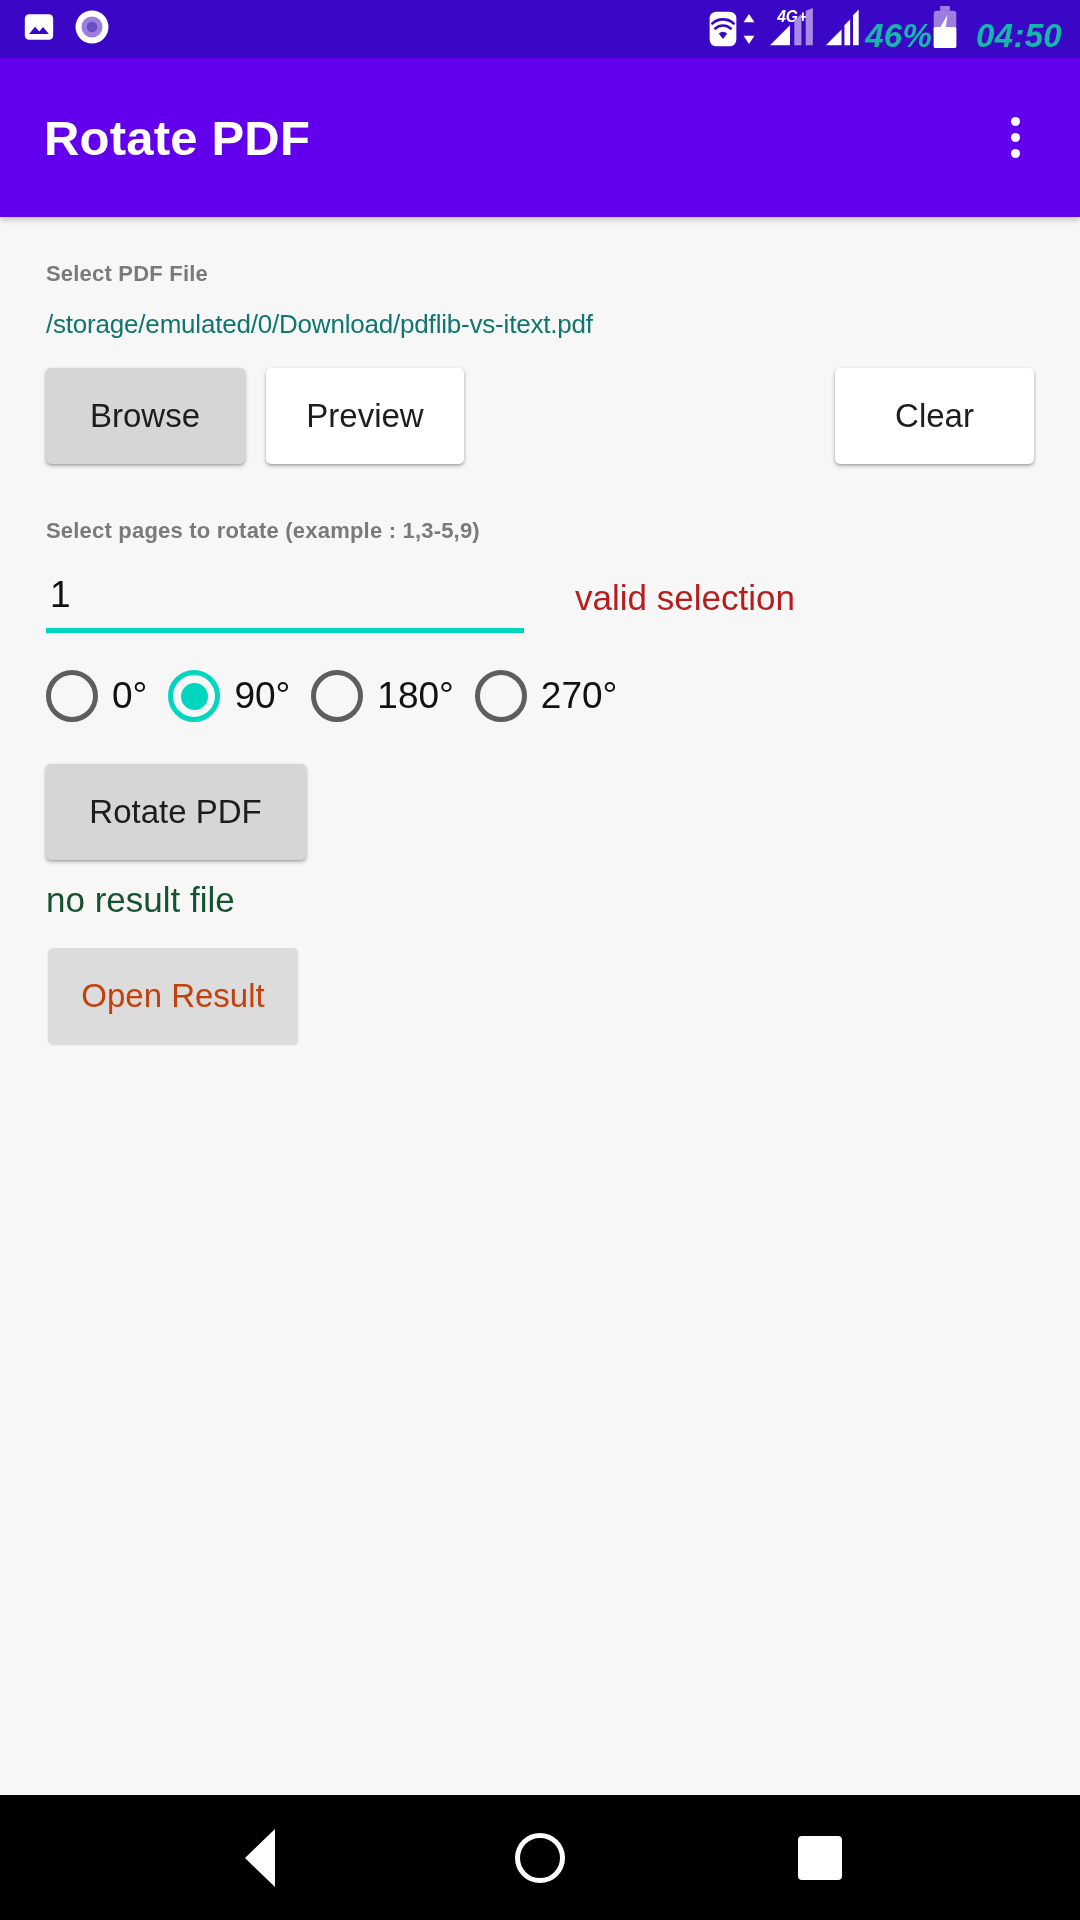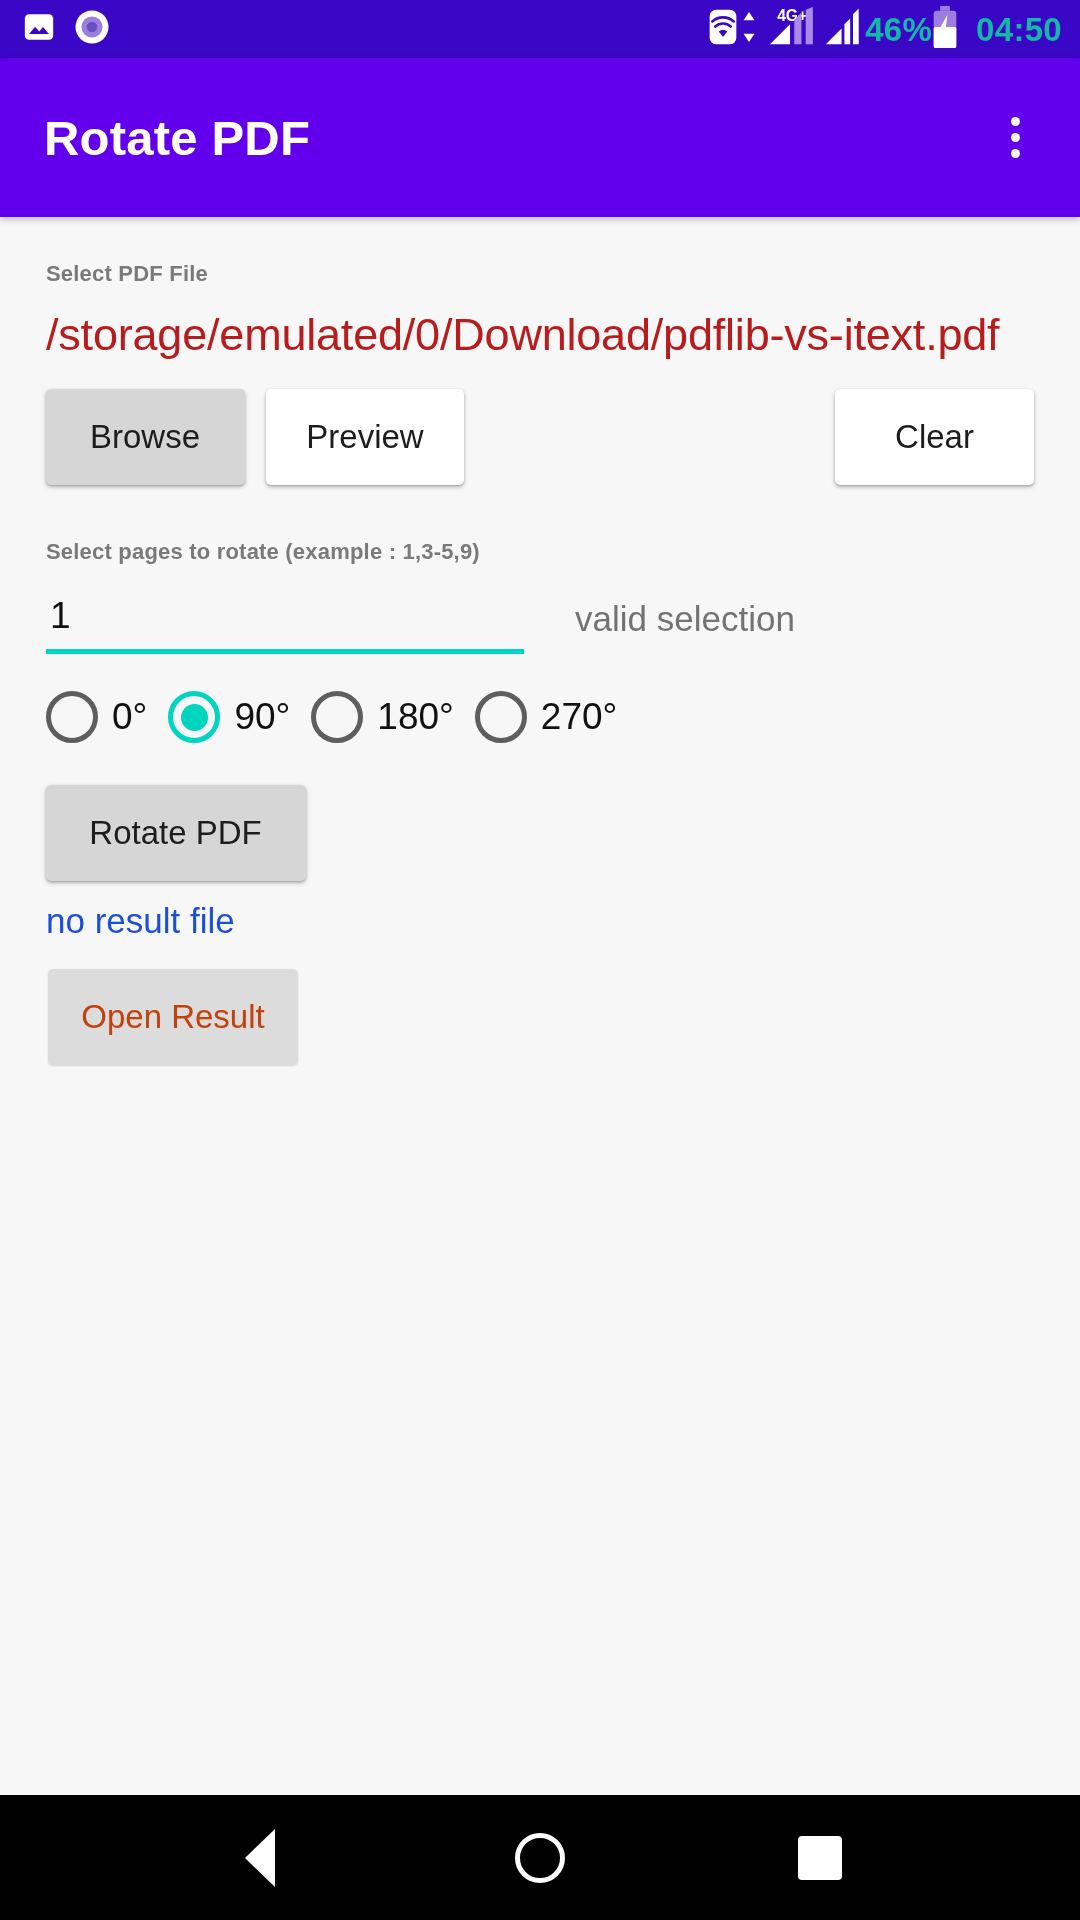--- a/index.html
+++ b/index.html
@@ -27,22 +27,23 @@
     background: #3b07c6;
     display: flex;
     align-items: center;
     padding: 0 18px 0 22px;
     flex: 0 0 58px;
   }
   .status-left { display: flex; align-items: center; gap: 18px; }
   .status-right {
     margin-left: auto;
     display: flex;
-    align-items: center;
+    align-items: flex-end;
     gap: 0;
+    font-style: italic;
   }
   .sb-icon { display: block; }
 
   .battery-text, .clock-text {
     color: #14b8a6;
     font-size: 33px;
     font-weight: bold;
     letter-spacing: 0.3px;
     line-height: 1;
   }
@@ -91,22 +92,22 @@
   }
 
   .section-label {
     color: #7a7a7a;
     font-size: 22px;
     font-weight: bold;
     letter-spacing: 0.2px;
   }
 
   .file-path {
-    color: #b91c1c;
-    font-size: 45px;
+    color: #0f766e;
+    font-size: 26px;
     margin-top: 22px;
     letter-spacing: -0.2px;
     white-space: nowrap;
   }
 
   
   .btn-row {
     display: flex;
     align-items: flex-start;
     margin-top: 28px;
@@ -157,21 +158,21 @@
     font-size: 37px;
     color: #111111;
     padding: 0 4px 12px 4px;
   }
   .input-underline {
     height: 5px;
     background: #00d5c0;
     width: 100%;
   }
   .valid-text {
-    color: #737373;
+    color: #b91c1c;
     font-size: 35px;
     margin-left: 51px;
     padding-top: 4px;
   }
 
   
   .radio-group {
     display: flex;
     align-items: center;
     margin-top: 37px;
@@ -207,21 +208,21 @@
     white-space: nowrap;
   }
 
   
   .rotate-row { margin-top: 42px; }
   #rotate-pdf-button { min-width: 260px; }
 
   
   .result-label { margin-top: 52px; }
   .result-text {
-    color: #1d4ed8;
+    color: #14532d;
     font-size: 35px;
     margin-top: 20px;
   }
   .open-result-row { margin-top: 28px; padding-left: 2px; }
   #open-result-button { min-width: 250px; }
 
   
   .nav-bar {
     flex: 0 0 125px;
     height: 125px;

